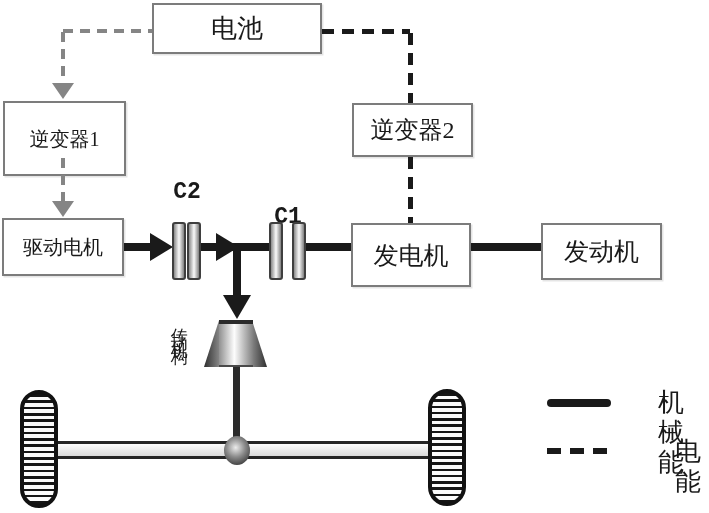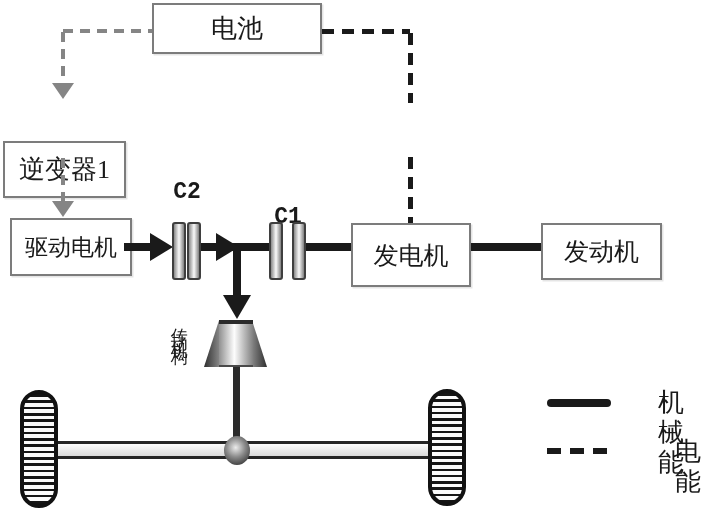--- a/index.html
+++ b/index.html
@@ -20,23 +20,23 @@
     border: 2px solid #7c7c7c;
     background: #ffffff;
     display: flex;
     align-items: center;
     justify-content: center;
     font-size: 26px;
     line-height: 1;
     box-shadow: 1.5px 1.5px 0 rgba(0,0,0,0.10);
   }
   .box-battery    { left:152px; top:3px;   width:170px; height:51px; }
-  .box-inverter1  { left:3px;   top:101px; width:123px; height:57px; font-size:26px;margin-top:40px; }
+  .box-inverter1  { left:3px;   top:101px; width:123px; height:75px; font-size:20px; }
   .box-inverter2  { left:352px; top:103px; width:121px; height:54px; font-size:24px; }
-  .box-drivemotor { left:10px;   top:218px; width:122px; height:58px; font-size:23px; }
+  .box-drivemotor { left:2px;   top:218px; width:122px; height:58px; font-size:20px; }
   .box-generator  { left:351px; top:223px; width:120px; height:64px; font-size:25px; }
   .box-engine     { left:541px; top:223px; width:121px; height:57px; font-size:25px; }
 
   
   .dash-gray-h { position:absolute; height:4px;
     background: repeating-linear-gradient(to right, #858585 0 10px, transparent 10px 17px); }
   .dash-gray-v { position:absolute; width:4px;
     background: repeating-linear-gradient(to bottom, #858585 0 10px, transparent 10px 17px); }
   .dash-black-h { position:absolute; height:5px;
     background: repeating-linear-gradient(to right, #1a1a1a 0 12px, transparent 12px 20px); }
@@ -137,20 +137,23 @@
 <body>
 
 <div class="canvas">
 
   <div class="box box-battery">
     <span>电池</span>
   </div>
   <div class="box box-inverter1">
     <span>逆变器1</span>
   </div>
+  <div class="box box-inverter2">
+    <span>逆变器2</span>
+  </div>
   <div class="box box-drivemotor">
     <span>驱动电机</span>
   </div>
   <div class="box box-generator">
     <span>发电机</span>
   </div>
   <div class="box box-engine">
     <span>发动机</span>
   </div>
 

